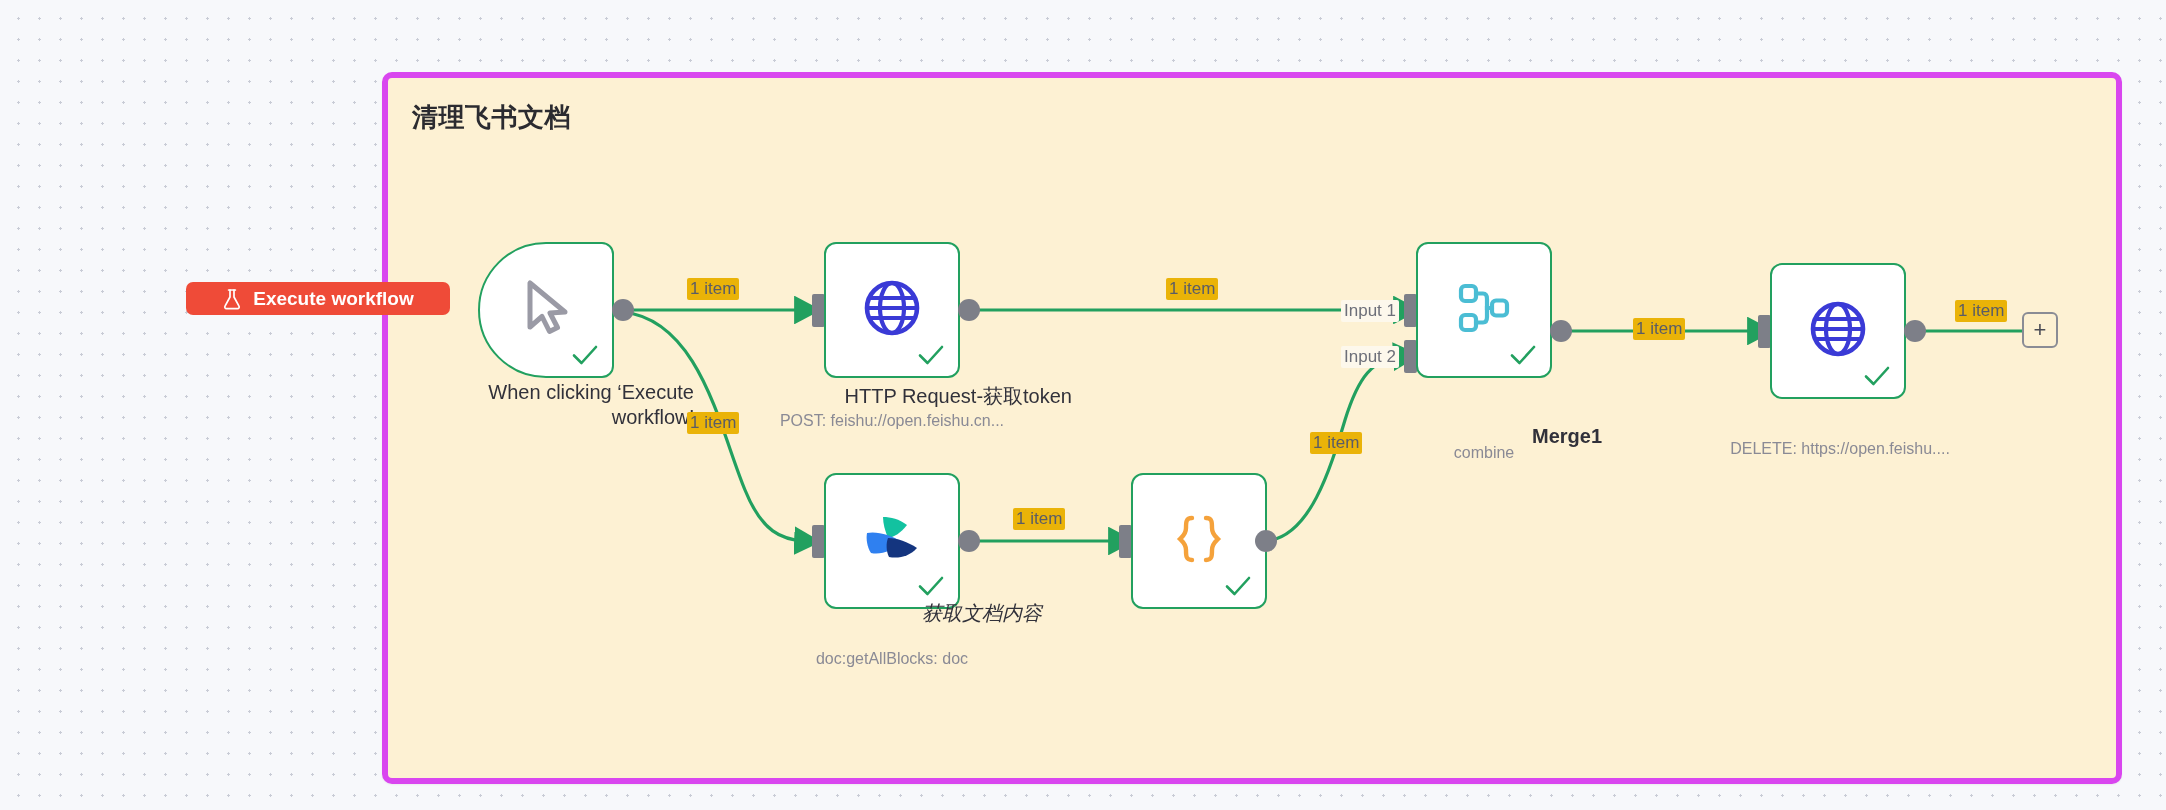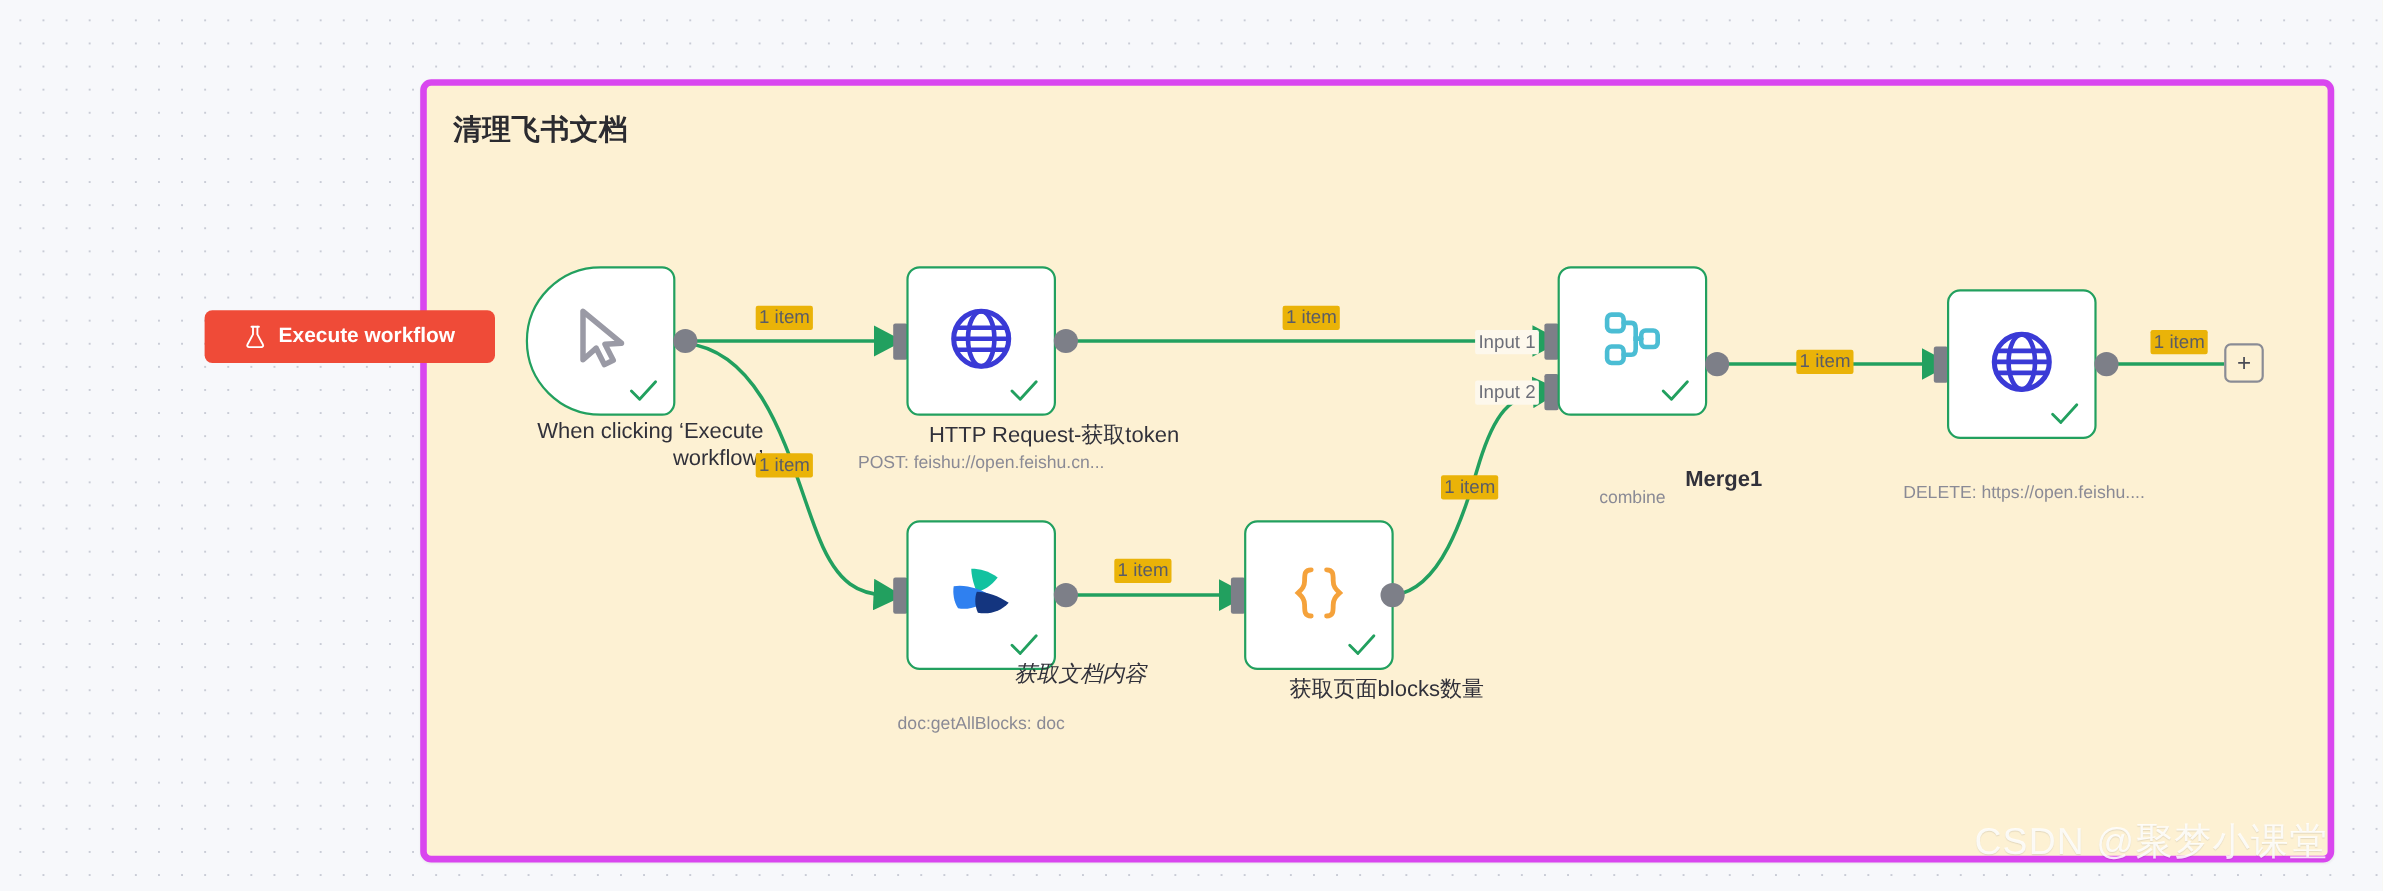--- a/index.html
+++ b/index.html
@@ -31,21 +31,21 @@
   }
   #sticky-title{
     position:absolute;left:24px;top:22px;
     font-size:26px;font-weight:bold;color:#2b2b30;
     letter-spacing:.5px;
   }
 
   
   #exec-btn{
     position:absolute;left:186px;top:282px;
-    width:264px;height:48px;
+    width:264px;height:33px;
     background:#ef4b38;
     border:none;border-radius:7px;
     color:#fff;font-size:19px;font-weight:bold;
     display:flex;align-items:center;justify-content:center;gap:11px;
     cursor:pointer;
     font-family:"Liberation Sans","DejaVu Sans",sans-serif;
   }
   #exec-btn .flask{display:block;width:20px;height:22px;}
 
   
@@ -231,21 +231,20 @@
         <path d="M36 8 C42 8 42 12 42 18 C42 24 45 26 48 29 C45 32 42 34 42 40 C42 46 42 50 36 50" stroke="#f5a23b" stroke-width="4.4" stroke-linecap="round" fill="none"></path>
       </svg>
     </span>
     <span class="check">
       <svg width="30" height="30" viewBox="0 0 30 30">
           <path d="M4 15.5 L11.5 23 L26 7" stroke="#22a05f" stroke-width="2.6" fill="none" stroke-linecap="round" stroke-linejoin="round"></path>
         </svg>
     </span>
   </div>
   <div class="out-dot" style="left:1255px;top:530px;"></div>
-  <div class="node-label" style="left:1049px;top:615px;width:300px;">获取页面blocks数量</div>
 
   <div class="in-port" style="left:1404px;top:294px;"></div>
   <div class="in-port" style="left:1404px;top:340px;"></div>
   <div class="node sq" style="left:1416px;top:242px;">
     <span>
       <svg width="62" height="56" viewBox="0 0 62 56" fill="none">
         <rect x="8" y="6" width="15" height="15" rx="4" stroke="#4bbdd4" stroke-width="4.2"></rect>
         <rect x="8" y="35" width="15" height="15" rx="4" stroke="#4bbdd4" stroke-width="4.2"></rect>
         <rect x="39" y="20.5" width="15" height="15" rx="4" stroke="#4bbdd4" stroke-width="4.2"></rect>
         <path d="M23 13.5 H30 Q34 13.5 34 19 V28 H39" stroke="#4bbdd4" stroke-width="4.2" fill="none" stroke-linecap="round"></path>
@@ -287,15 +286,14 @@
   <div class="edge-label" style="left:1166px;top:278px;">1 item</div>
   <div class="edge-label" style="left:1013px;top:508px;">1 item</div>
   <div class="edge-label" style="left:1310px;top:432px;">1 item</div>
   <div class="edge-label" style="left:1633px;top:318px;">1 item</div>
   <div class="edge-label" style="left:1955px;top:300px;">1 item</div>
 
   <div id="plus-btn">
     <span>+</span>
   </div>
 
-  <div id="watermark">CSDN @聚梦小课堂</div>
 
 </div>
 
 </body></html>

